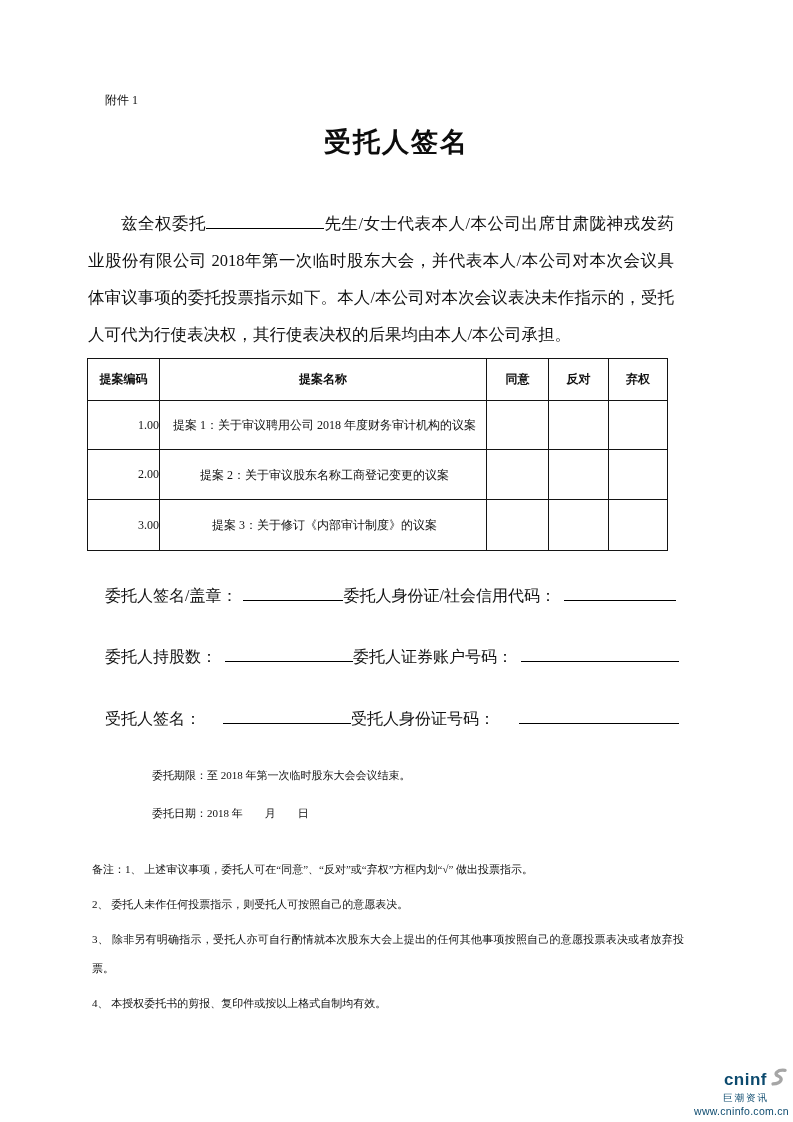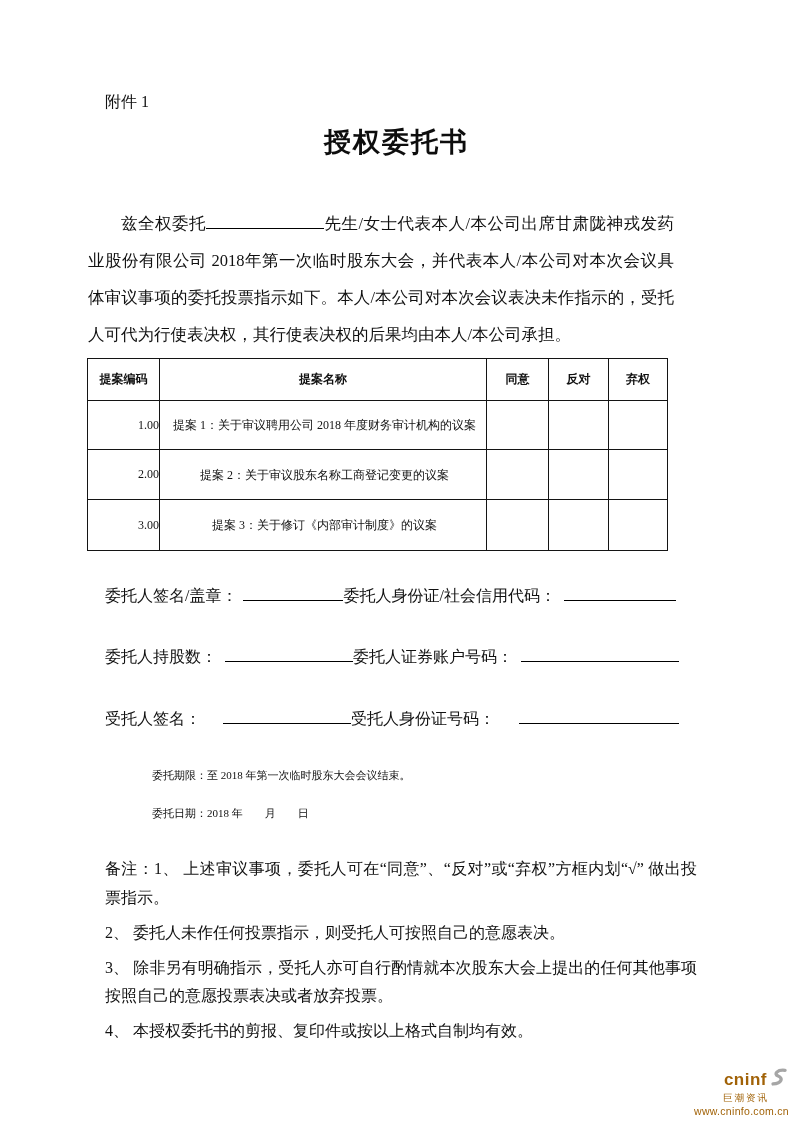--- a/index.html
+++ b/index.html
@@ -8,21 +8,21 @@
     position:relative;
     width:793px; height:1122px;
     margin:0 auto;
     background:#ffffff;
     font-family:"Liberation Serif","DejaVu Serif",serif;
     color:#111;
     overflow:hidden;
   }
   .attachment {
     position:absolute; top:92px; left:105px;
-    font-size:16px;
+    font-size:12px;
   }
   .doc-title {
     position:absolute; top:124px; left:0; width:100%;
     text-align:center;
     font-family:"Liberation Sans","DejaVu Sans",sans-serif;
     font-weight:700; font-size:27px; letter-spacing:2px;
     color:#0d0d0d;
   }
   .intro {
     position:absolute; top:205px; left:88px; width:586px;
@@ -60,46 +60,46 @@
   }
   .sig-row {
     position:absolute; left:105px;
     font-size:16px; white-space:nowrap;
   }
   .terms-line {
     position:absolute; left:105px;
     font-size:11px; white-space:nowrap;margin-left:47px;
   }
   .notes {
-    position:absolute; top:855px; left:105px; width:592px;
-    font-size:16px; line-height:28.5px;
+    position:absolute; top:855px; left:92px; width:592px;
+    font-size:11px; line-height:28.5px;
     text-align:justify;
   }
   .notes p { margin:0 0 6.5px 0; }
   .footer-logo {
     position:absolute; top:1068px; right:4px;
-    color:#a16207;
+    color:#0c4a6e;
     display:flex; flex-direction:column; align-items:flex-end;
     font-family:"Liberation Sans","DejaVu Sans",sans-serif;
     line-height:1.15;
     justify-content:space-between;
   }
   .brand-row { display:flex; align-items:center; gap:2px; }
   .brand-text { font-weight:700; font-size:17px; letter-spacing:0.5px; }
   .brand-sub { font-size:9.5px; letter-spacing:2px; margin-right:20px; margin-top:1px; }
   .brand-url { font-size:10.5px; margin-top:1px; letter-spacing:0.3px; }
 </style>
 </head>
 <body>
 
 <div class="page">
 
   <div class="attachment">附件 1</div>
 
-  <div class="doc-title">授权委托书</div>
+  <div class="doc-title">受托人签名</div>
 
   <p class="intro"><span>兹全权委托</span><span class="blank" style="width:118px;"></span><span>先生/女士代表本人/本公司出席甘肃陇神戎发药业股份有限公司 2018年第一次临时股东大会，并代表本人/本公司对本次会议具体审议事项的委托投票指示如下。本人/本公司对本次会议表决未作指示的，受托人可代为行使表决权，其行使表决权的后果均由本人/本公司承担。</span></p>
 
   <table class="proposal-table">
     <colgroup>
       <col style="width:72px">
         <col style="width:327px">
         <col style="width:62px">
         <col style="width:60px">
         <col style="width:59px">

